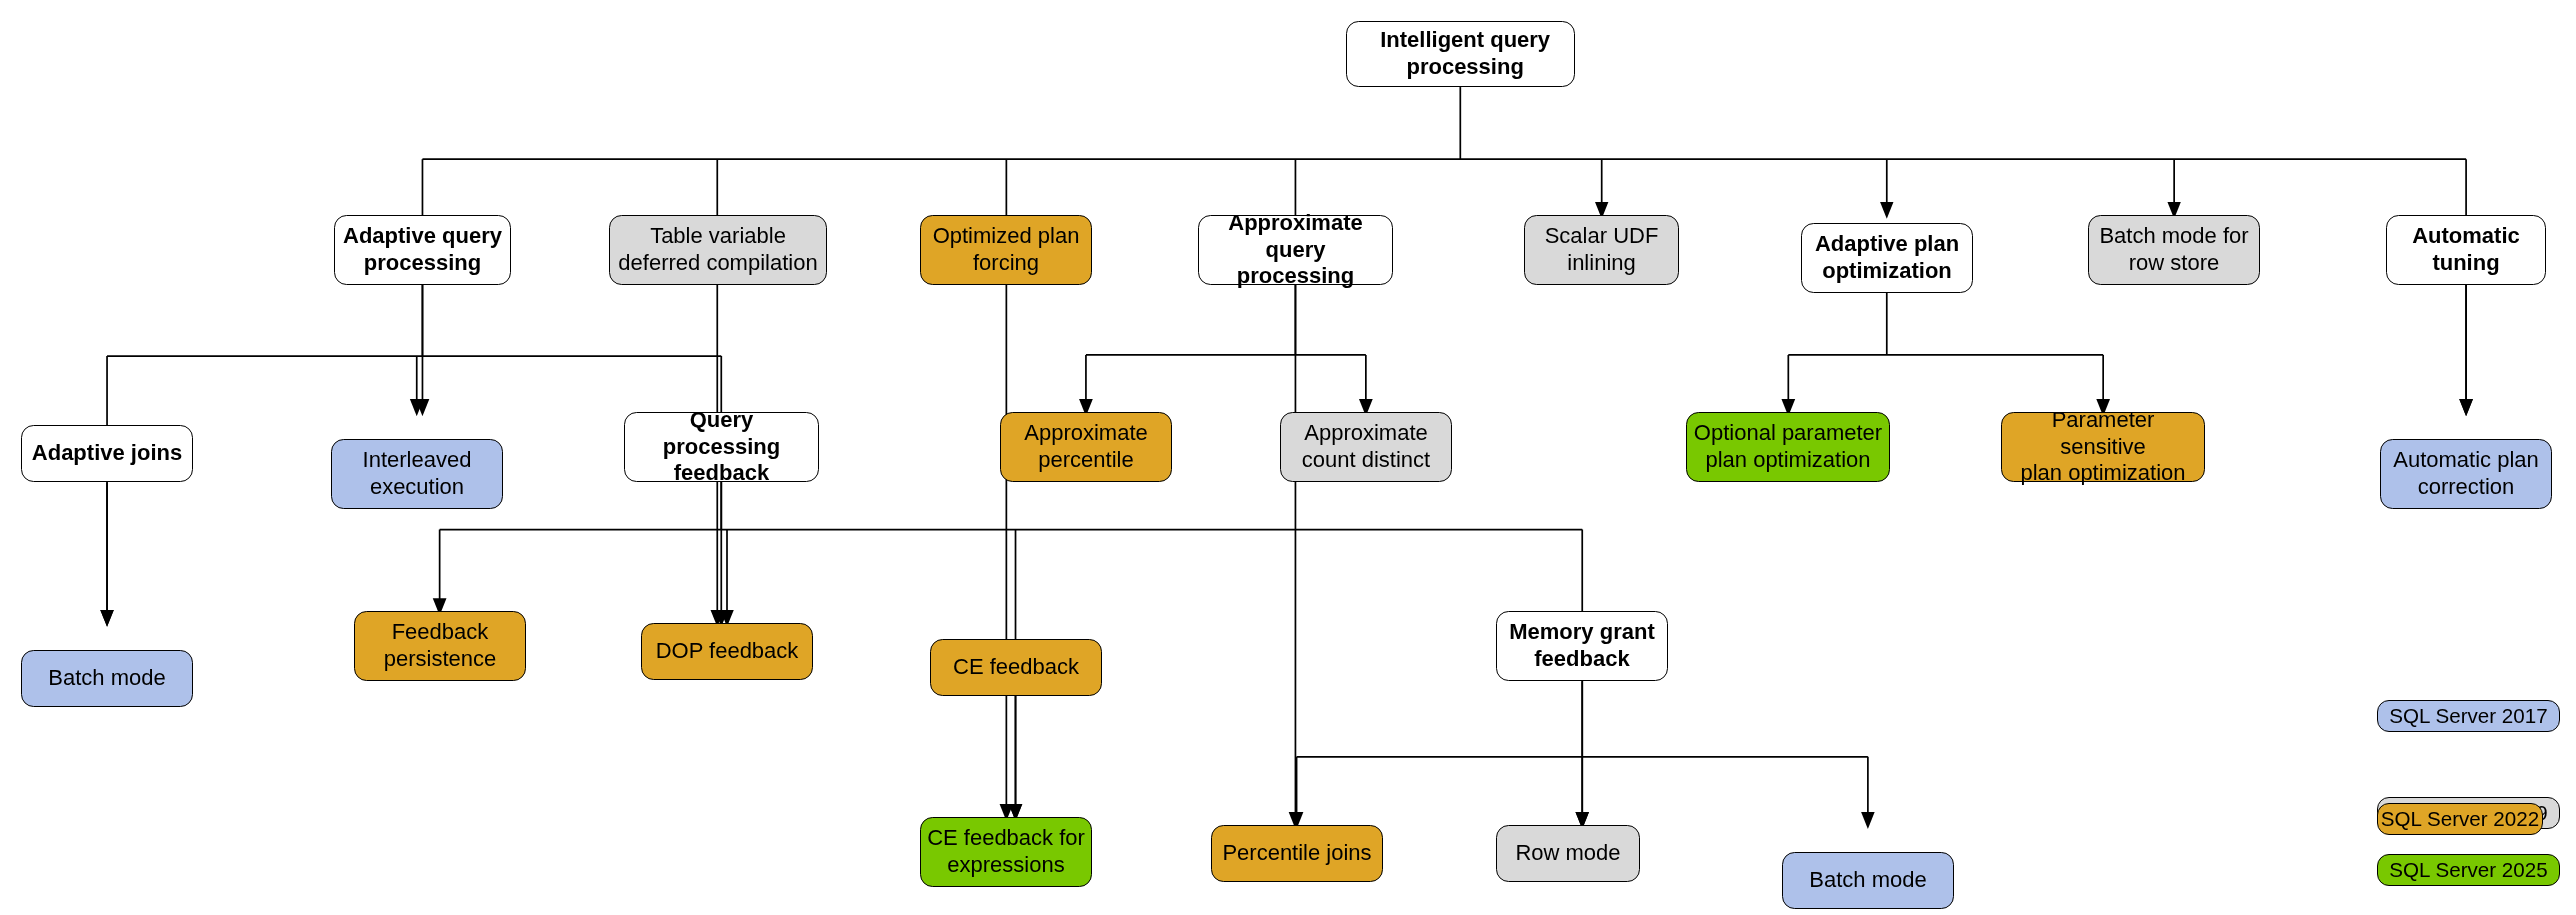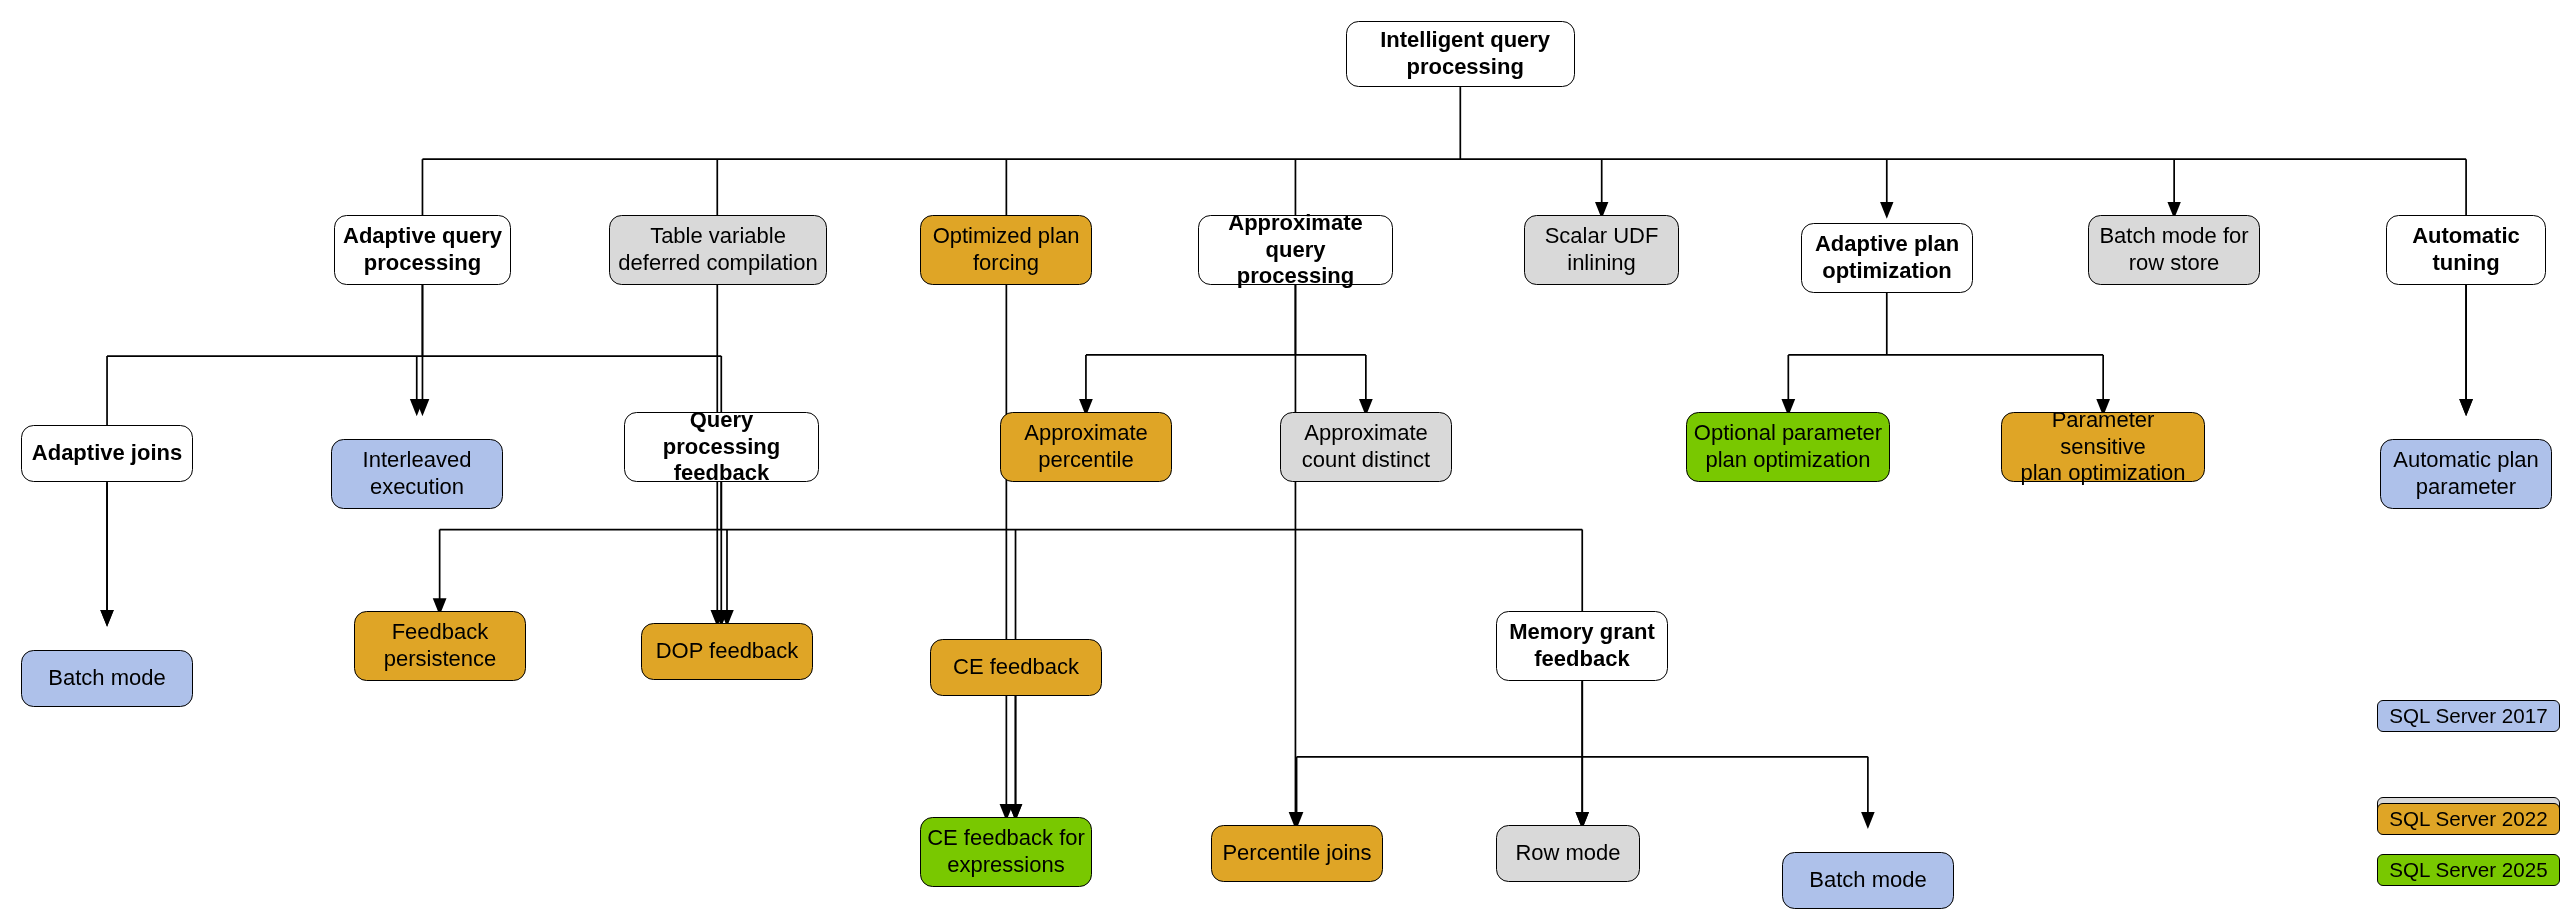--- a/index.html
+++ b/index.html
@@ -41,21 +41,21 @@
   .node.root     { background: #ffffff; font-weight: bold; }
   .node.white    { background: #ffffff; font-weight: bold; }
   .node.blue     { background: #aec1ea; font-weight: normal; margin-top: 27px; }
   .node.gray     { background: #d9d9d9; font-weight: normal; }
   .node.orange   { background: #dfa526; font-weight: normal; }
   .node.green    { background: #79c800; font-weight: normal; }
   .legend-item {
     position: absolute;
     box-sizing: border-box;
     border: 1.7px solid #000000;
-    border-radius: 6px;
+    border-radius: 12px;
     display: flex;
     align-items: center;
     justify-content: center;
     text-align: center;
     color: #000000;
     font-size: 20.6px;
     font-weight: normal;
     height: 32px;
   }
 </style>
@@ -136,34 +136,34 @@
 feedback</div>
       <div class="node orange" style="left: 1000px; top: 412px; width: 172px; height: 70px;">Approximate
 percentile</div>
       <div class="node gray" style="left: 1280px; top: 412px; width: 172px; height: 70px;">Approximate
 count distinct</div>
       <div class="node green" style="left: 1686px; top: 412px; width: 204px; height: 70px;">Optional parameter
 plan optimization</div>
       <div class="node orange" style="left: 2001px; top: 412px; width: 204px; height: 70px;">Parameter sensitive
 plan optimization</div>
       <div class="node blue" style="left: 2380px; top: 412px; width: 172px; height: 70px;">Automatic plan
-parameter</div>
+correction</div>
       <div class="node blue" style="left: 21px; top: 623px; width: 172px; height: 57px;">Batch mode</div>
       <div class="node orange" style="left: 354px; top: 611px; width: 172px; height: 70px;">Feedback
 persistence</div>
       <div class="node orange" style="left: 641px; top: 623px; width: 172px; height: 57px;">DOP feedback</div>
       <div class="node orange" style="left: 930px; top: 623px; width: 172px; height: 57px; margin-top: 16px;">CE feedback</div>
       <div class="node white" style="left: 1496px; top: 611px; width: 172px; height: 70px;">Memory grant
 feedback</div>
       <div class="node green" style="left: 920px; top: 817px; width: 172px; height: 70px;">CE feedback for
 expressions</div>
       <div class="node orange" style="left: 1211px; top: 825px; width: 172px; height: 57px;">Percentile joins</div>
       <div class="node gray" style="left: 1496px; top: 825px; width: 144px; height: 57px;">Row mode</div>
       <div class="node blue" style="left: 1782px; top: 825px; width: 172px; height: 57px;">Batch mode</div>
     </div>
   <div id="legend">
       <div class="legend-item blue" style="left: 2377px; top: 700px; width: 183px; background: rgb(174, 193, 234);">SQL Server 2017</div>
       <div class="legend-item gray" style="left: 2377px; top: 751px; width: 183px; background: rgb(217, 217, 217); margin-top: 46px;">SQL Server 2019</div>
-      <div class="legend-item orange" style="left: 2377px; top: 803px; width: 183px; background: rgb(223, 165, 38);">SQL Server 2022</div>
+      <div class="legend-item orange" style="left: 2377px; top: 803px; width: 166px; background: rgb(223, 165, 38);">SQL Server 2022</div>
       <div class="legend-item green" style="left: 2377px; top: 854px; width: 183px; background: rgb(121, 200, 0);">SQL Server 2025</div>
     </div>
 </div>
 
 
 </body></html>

